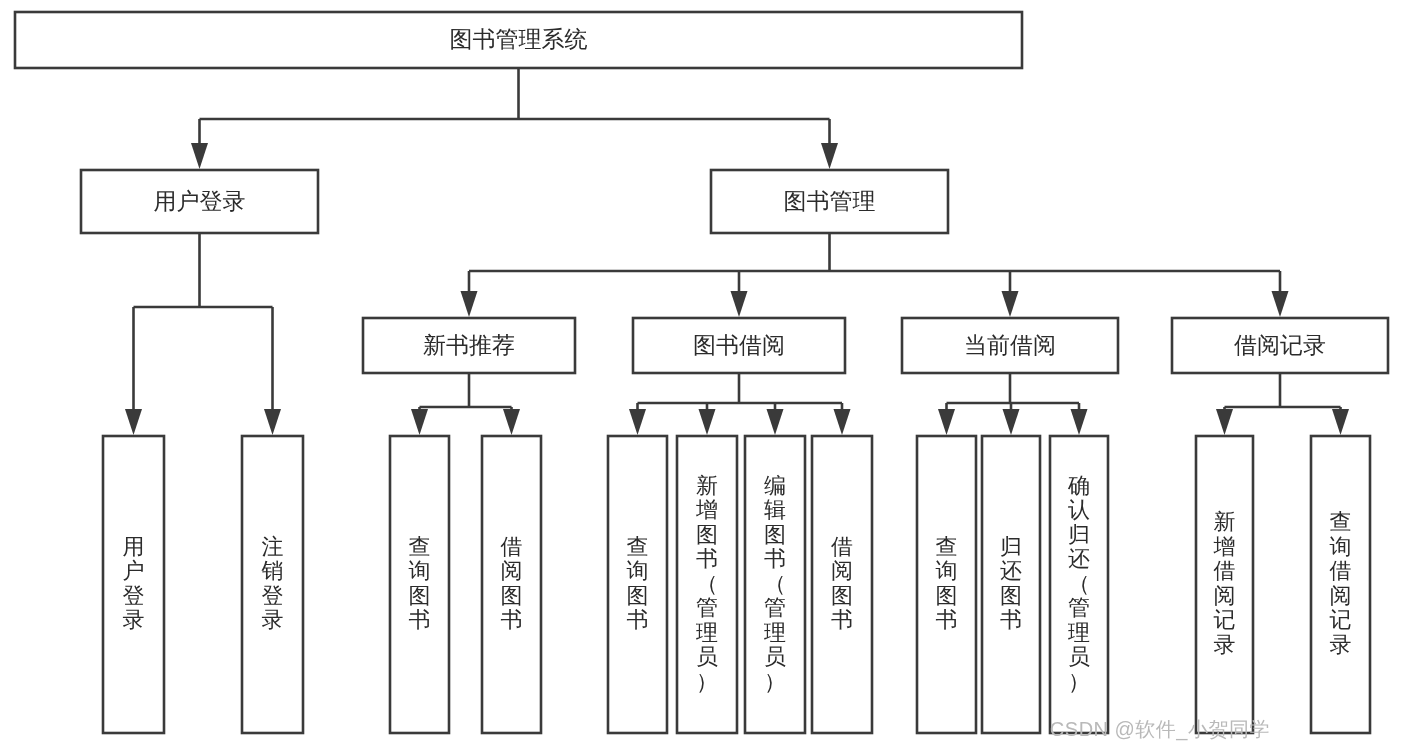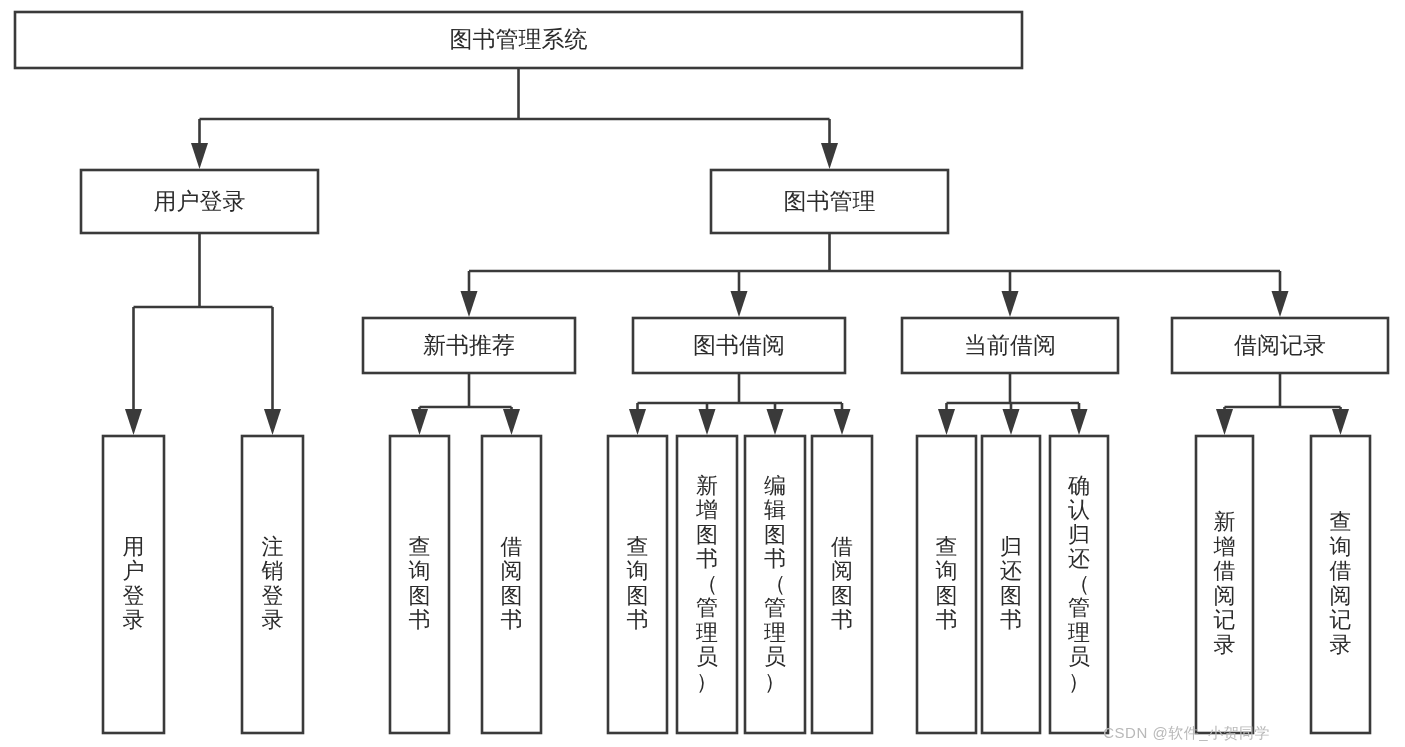--- a/index.html
+++ b/index.html
@@ -18,21 +18,21 @@
     fill:#2b2b2b;
     font-family:"Liberation Sans","DejaVu Sans",sans-serif;
     text-anchor:middle;
     dominant-baseline:middle;
   }
   .lbl-h{font-size:23px;}
   .lbl-v{font-size:22px;}
   .watermark{
     position:absolute;
     right:8px;bottom:4px;
-    font-size:15px;
+    font-size:20px;
     color:#b9b9b9;
     font-family:"Liberation Sans","DejaVu Sans",sans-serif;
     white-space:nowrap;
     letter-spacing:0.5px;
   }
 </style>
 </head>
 <body>
 
 <div id="stage">

